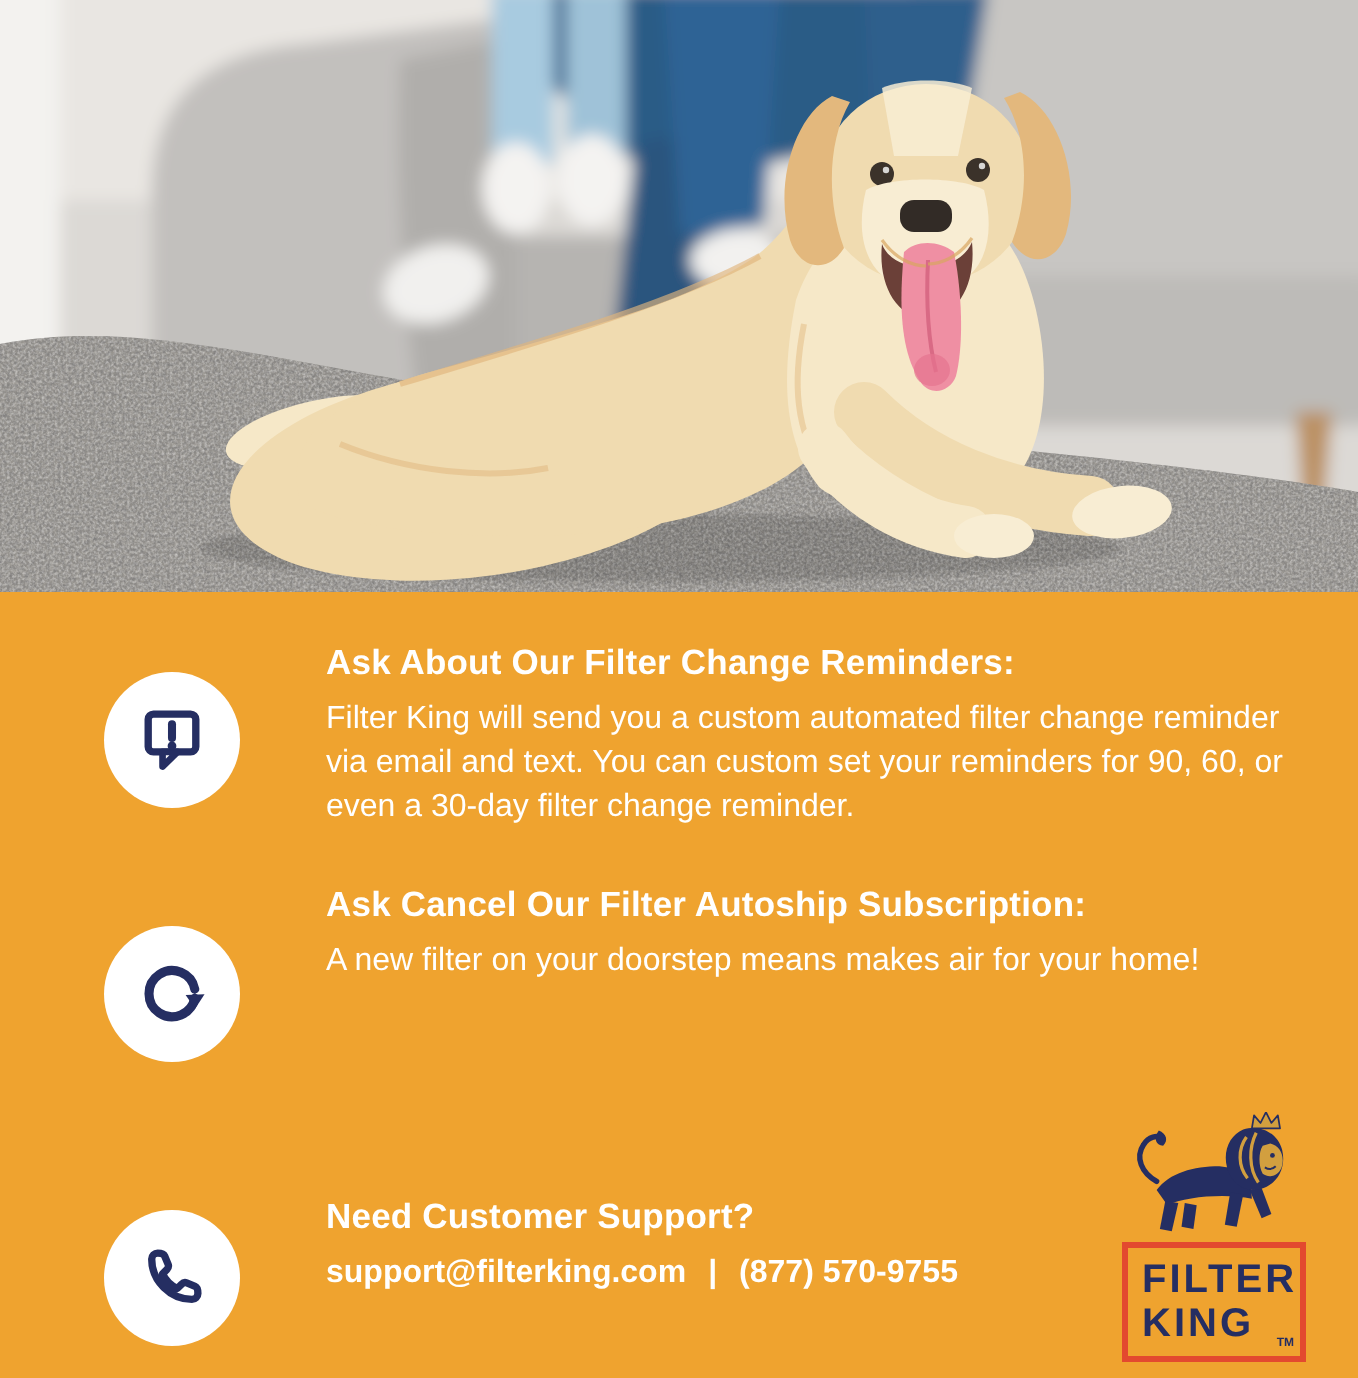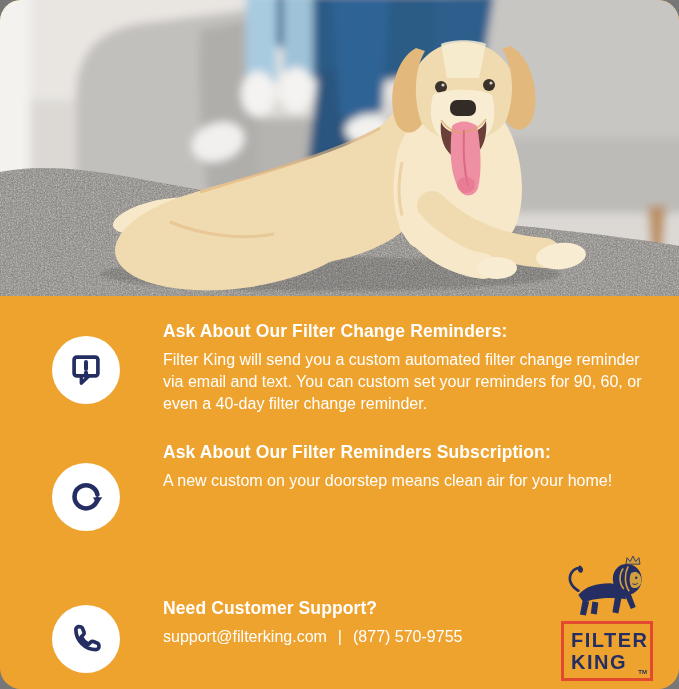--- a/index.html
+++ b/index.html
@@ -7,41 +7,40 @@
     --navy:#252E62;
     --white:#FFFFFF;
     --logo-red:#E3492F;
     --gold:#D29F3F;
   }
   html,body{margin:0;padding:0;background:#777;}
   .canvas{
     position:relative;width:679px;height:689px;overflow:hidden;
     background:var(--orange);
     font-family:"Liberation Sans",sans-serif;
-    border-radius:21px;
   }
   .photo{position:absolute;top:0;left:0;width:679px;height:296px;display:block;}
   
   .section{position:absolute;left:52px;display:flex;color:var(--white);}
   .section .icon-badge{
     width:68px;height:68px;border-radius:50%;background:var(--white);
     display:flex;align-items:center;justify-content:center;flex:none;
   }
   .icon-badge svg{width:42px;height:42px;display:block;}
   .sec-text{margin-left:43px;width:484px;}
   .sec-text h3{margin:0 0 7px;font-size:17.5px;line-height:21px;font-weight:bold;letter-spacing:.1px;}
   .sec-text p{margin:0 0 6px;font-size:16px;line-height:22px;}
   .sec-text p:last-child{margin-bottom:0;}
   #sec-reminders{top:321px;}
   #sec-reminders .icon-badge{margin-top:15px;}
   #sec-autoship{top:442px;}
   #sec-autoship .icon-badge{margin-top:21px;}
   #sec-support{top:598px;}
   #sec-support .icon-badge{margin-top:7px;}
-  .contact-line{font-size:16px;}
+  .contact-line{font-size:16px;font-weight:bold;}
   .contact-sep{padding:0 11px;}
   .contact-line a{color:var(--white);text-decoration:none;}
   
   .logo{position:absolute;left:558px;top:556px;width:98px;}
   .logo .lion{display:block;margin:0 auto;}
   .logo-box{
     position:relative;margin:1px auto 11px;width:86px;height:54px;
     border:3px solid var(--logo-red);
     color:var(--navy);
   }
@@ -153,34 +152,34 @@
     <div class="icon-badge">
       <svg viewBox="0 0 24 24">
         <rect x="5.2" y="4.6" width="13.6" height="10.8" rx="1.5" fill="none" stroke="#252E62" stroke-width="2.1"></rect>
         <path d="M9.3,15.4 L9.3,19.6 L13.6,15.4 Z" fill="#FFFFFF" stroke="#252E62" stroke-width="1.9" stroke-linejoin="round"></path>
         <line x1="12" y1="7.5" x2="12" y2="11.4" stroke="#252E62" stroke-width="2.3" stroke-linecap="round"></line>
         <circle cx="12" cy="13.7" r="1.25" fill="#252E62"></circle>
       </svg>
     </div>
     <div class="sec-text">
       <h3>Ask About Our Filter Change Reminders:</h3>
-      <p>Filter King will send you a custom automated filter change reminder via email and text. You can custom set your reminders for 90, 60, or even a 40-day filter change reminder.</p>
+      <p>Filter King will send you a custom automated filter change reminder via email and text. You can custom set your reminders for 90, 60, or even a 30-day filter change reminder.</p>
     </div>
   </div>
 
   <div class="section" id="sec-autoship">
     <div class="icon-badge">
       <svg viewBox="0 0 24 24">
         <path d="M18.5,10.6 A6.6,6.6 0 1 0 18.5,13.2" fill="none" stroke="#252E62" stroke-width="2.6" stroke-linecap="round"></path>
         <polygon points="15.9,12.3 21.3,12.1 18.6,16.2" fill="#252E62"></polygon>
       </svg>
     </div>
     <div class="sec-text">
-      <h3>Ask About Our Filter Reminders Subscription:</h3>
-      <p>A new custom on your doorstep means clean air for your home!</p>
+      <h3>Ask Cancel Our Filter Autoship Subscription:</h3>
+      <p>A new filter on your doorstep means makes air for your home!</p>
     </div>
   </div>
 
   <div class="section" id="sec-support">
     <div class="icon-badge">
       <svg viewBox="0 0 24 24">
         <path d="M7.9,4.9 C8.6,4.9 9.6,5.0 9.9,5.7 L10.9,8.1 C11.1,8.6 10.9,9.2 10.5,9.6 L9.3,10.8 C10.1,12.5 11.8,14.2 13.5,15.0 L14.7,13.8 C15.1,13.4 15.7,13.2 16.2,13.4 L18.6,14.4 C19.3,14.7 19.4,15.7 19.4,16.4 C19.4,17.3 18.6,18.1 17.7,18.1 C11.5,18.1 6.2,12.8 6.2,6.6 C6.2,5.7 7.0,4.9 7.9,4.9 Z" fill="none" stroke="#252E62" stroke-width="2.1" stroke-linejoin="round" stroke-linecap="round"></path>
       </svg>
     </div>
     <div class="sec-text">

